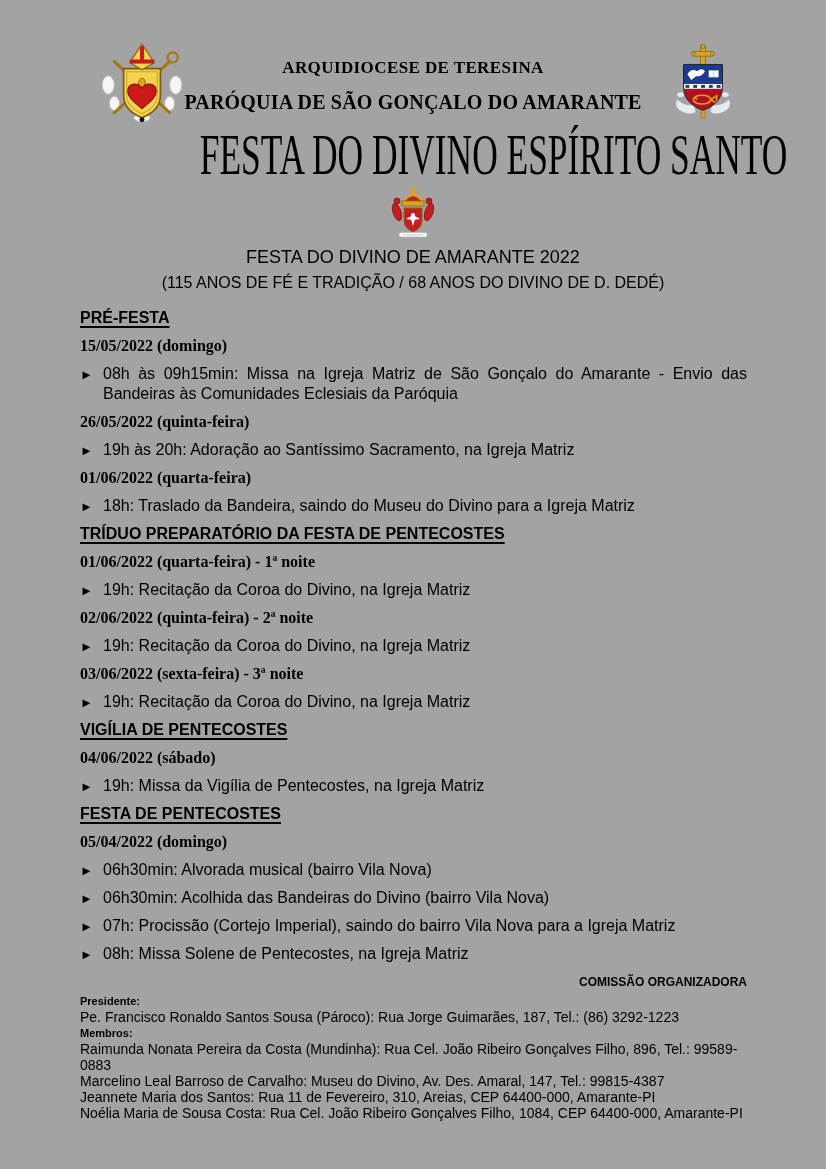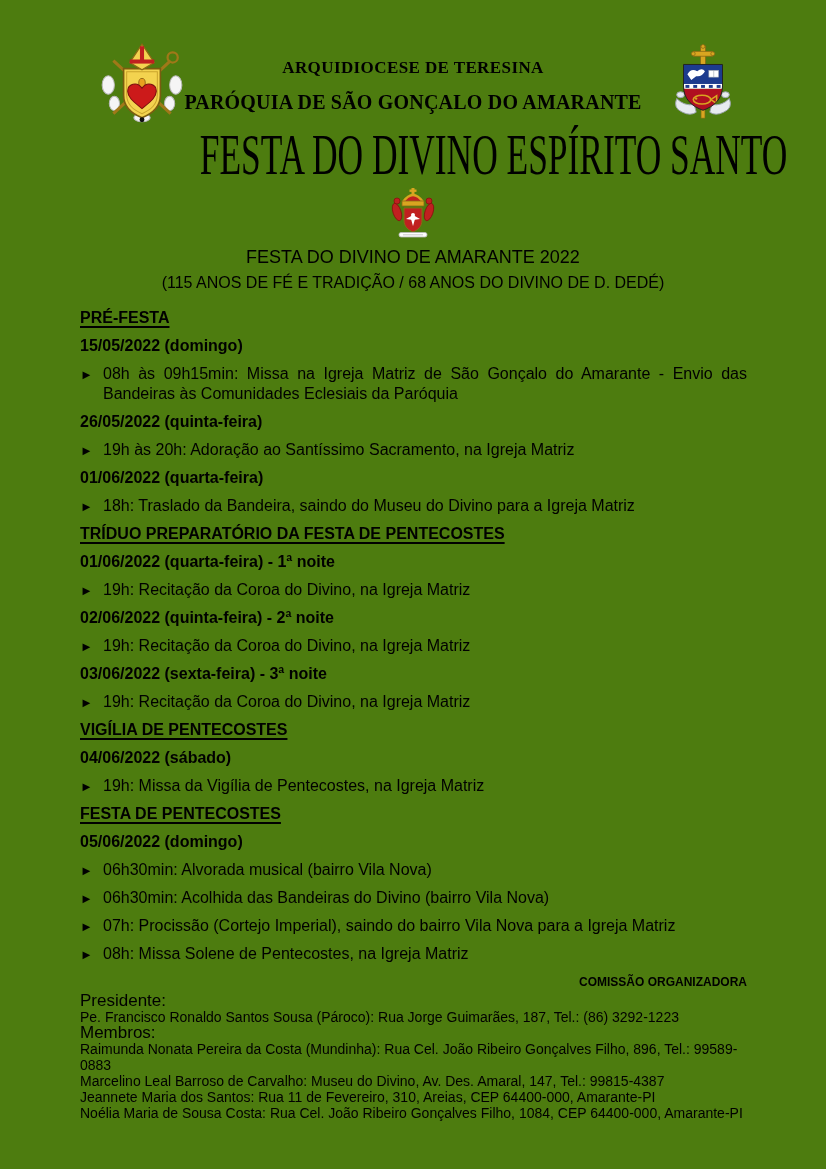--- a/index.html
+++ b/index.html
@@ -1,17 +1,17 @@
 <!DOCTYPE html>
 <html><head>
 <meta charset="utf-8">
 <style>
   html,body{margin:0;padding:0;background:#888;}
   .page{
-    width:826px;height:1169px;background:#4d7c0f;position:relative;
+    width:826px;height:1169px;background:#a3a3a3;position:relative;
     margin:0 auto;overflow:hidden;color:#000;
     font-family:"Liberation Sans",sans-serif;
   }
   
   .logo{position:absolute;}
   .logo-left{left:96px;top:42px;width:92px;height:82px;}
   .logo-right{left:668px;top:44px;width:70px;height:78px;}
   .org-block{text-align:center;padding-top:58px;font-family:"Liberation Serif",serif;font-weight:bold;}
   .org-line1{font-size:17px;line-height:20px;letter-spacing:.4px;}
   .org-line2{font-size:20px;line-height:24px;margin-top:12px;letter-spacing:.2px;}
@@ -23,27 +23,27 @@
   .crest-center{display:block;margin:6px auto 0;width:46px;height:52px;}
   .subtitle{text-align:center;font-weight:normal;font-size:18px;line-height:22px;margin-top:8px;}
   .tagline{text-align:center;font-size:16px;line-height:22px;margin-top:4px;}
   .program-heading{text-align:center;font-weight:bold;font-size:18.5px;line-height:22px;margin-top:26px;}
   
   .body{margin:14px 79px 0 80px;}
   .sec-heading{
     font-weight:bold;font-size:16px;line-height:20px;margin:0 0 8px;
     text-decoration:underline;text-underline-offset:3px;text-decoration-thickness:1.5px;
   }
-  .date{font-weight:bold;font-size:16px;line-height:20px;margin:0 0 8px;}
+  .date{font-weight:bold;font-size:16px;line-height:20px;margin:0 0 8px;font-family:Liberation Serif, serif;}
   .event{font-size:16px;line-height:20px;margin:0 0 8px;position:relative;padding-left:23px;text-align:justify;}
   .event .b{position:absolute;left:0;top:1px;font-size:13px;}
   
   .committee{margin:4px 79px 0 80px;}
   .com-heading{font-weight:bold;font-size:12px;line-height:20px;margin:0 0 1px;text-align:right;}
-  .com-label{font-weight:normal;font-size:17px;line-height:16px;}
+  .com-label{font-weight:bold;font-size:11px;line-height:16px;}
   .com-line{font-size:14px;line-height:16px;}
 </style>
 </head>
 <body>
 
 <div class="page">
 
   <svg class="logo logo-left" viewBox="0 0 90 80">
     <g stroke="#b9b9b9" fill="#f5f5f5" stroke-width="1">
       <ellipse cx="12" cy="42" rx="6" ry="9"></ellipse>
@@ -156,21 +156,21 @@
       <div class="date">01/06/2022 (quarta-feira) - 1ª noite</div>
       <div class="event"><span class="b">►</span><span>19h: Recitação da Coroa do Divino, na Igreja Matriz</span></div>
       <div class="date">02/06/2022 (quinta-feira) - 2ª noite</div>
       <div class="event"><span class="b">►</span><span>19h: Recitação da Coroa do Divino, na Igreja Matriz</span></div>
       <div class="date">03/06/2022 (sexta-feira) - 3ª noite</div>
       <div class="event"><span class="b">►</span><span>19h: Recitação da Coroa do Divino, na Igreja Matriz</span></div>
       <div class="sec-heading">VIGÍLIA DE PENTECOSTES</div>
       <div class="date">04/06/2022 (sábado)</div>
       <div class="event"><span class="b">►</span><span>19h: Missa da Vigília de Pentecostes, na Igreja Matriz</span></div>
       <div class="sec-heading">FESTA DE PENTECOSTES</div>
-      <div class="date">05/06/2022 (domingo)</div>
+      <div class="date">05/04/2022 (domingo)</div>
       <div class="event"><span class="b">►</span><span>06h30min: Alvorada musical (bairro Vila Nova)</span></div>
       <div class="event"><span class="b">►</span><span>06h30min: Acolhida das Bandeiras do Divino (bairro Vila Nova)</span></div>
       <div class="event"><span class="b">►</span><span>07h: Procissão (Cortejo Imperial), saindo do bairro Vila Nova para a Igreja Matriz</span></div>
       <div class="event"><span class="b">►</span><span>08h: Missa Solene de Pentecostes, na Igreja Matriz</span></div>
     </div>
 
   <div class="committee">
     <div class="com-heading">COMISSÃO ORGANIZADORA</div>
     <div class="com-label">Presidente:</div>
     <div class="com-line">Pe. Francisco Ronaldo Santos Sousa (Pároco): Rua Jorge Guimarães, 187, Tel.: (86) 3292-1223</div>

